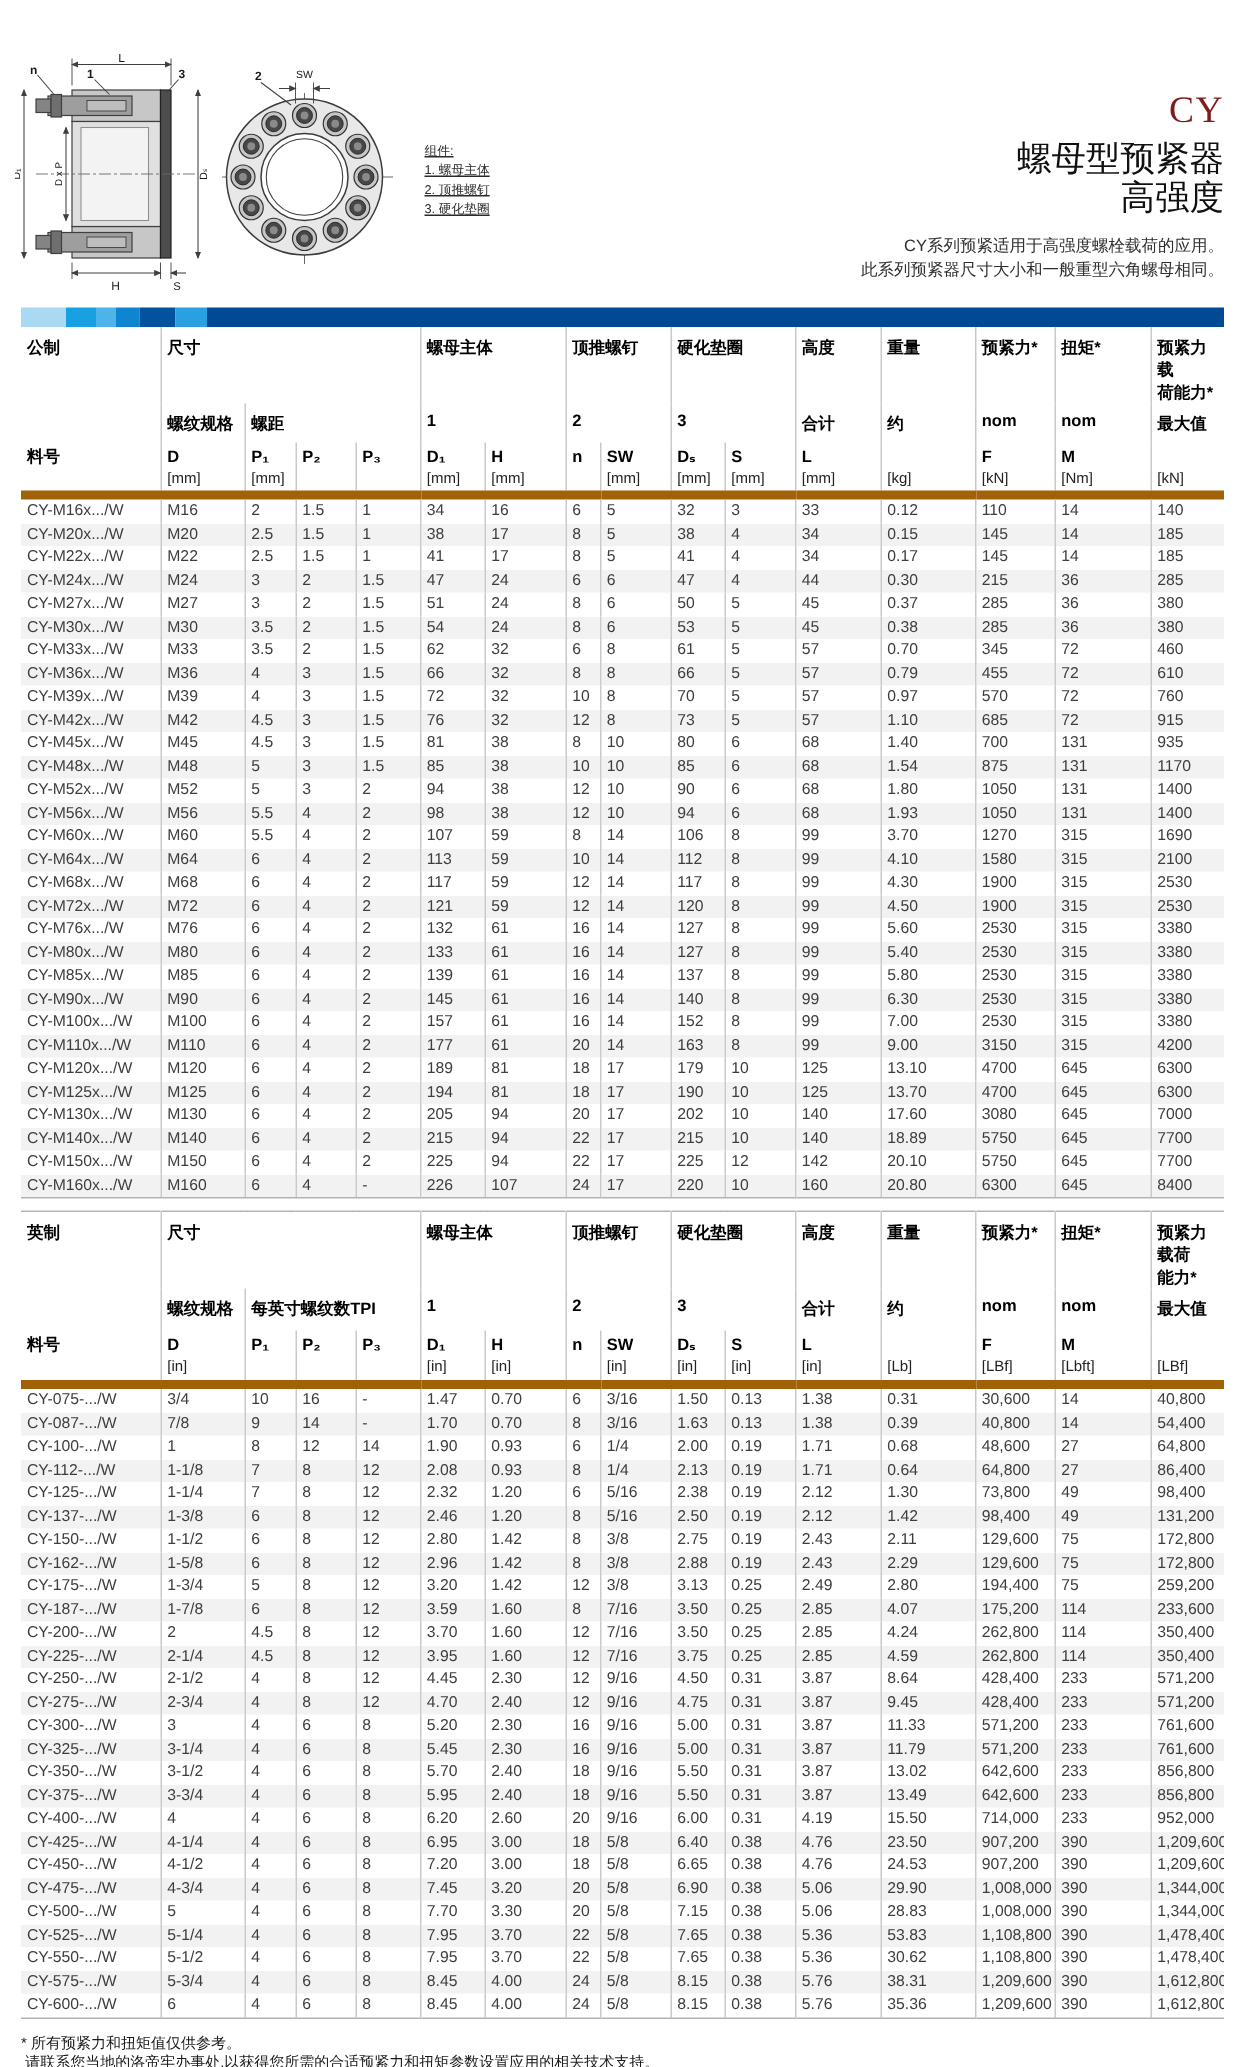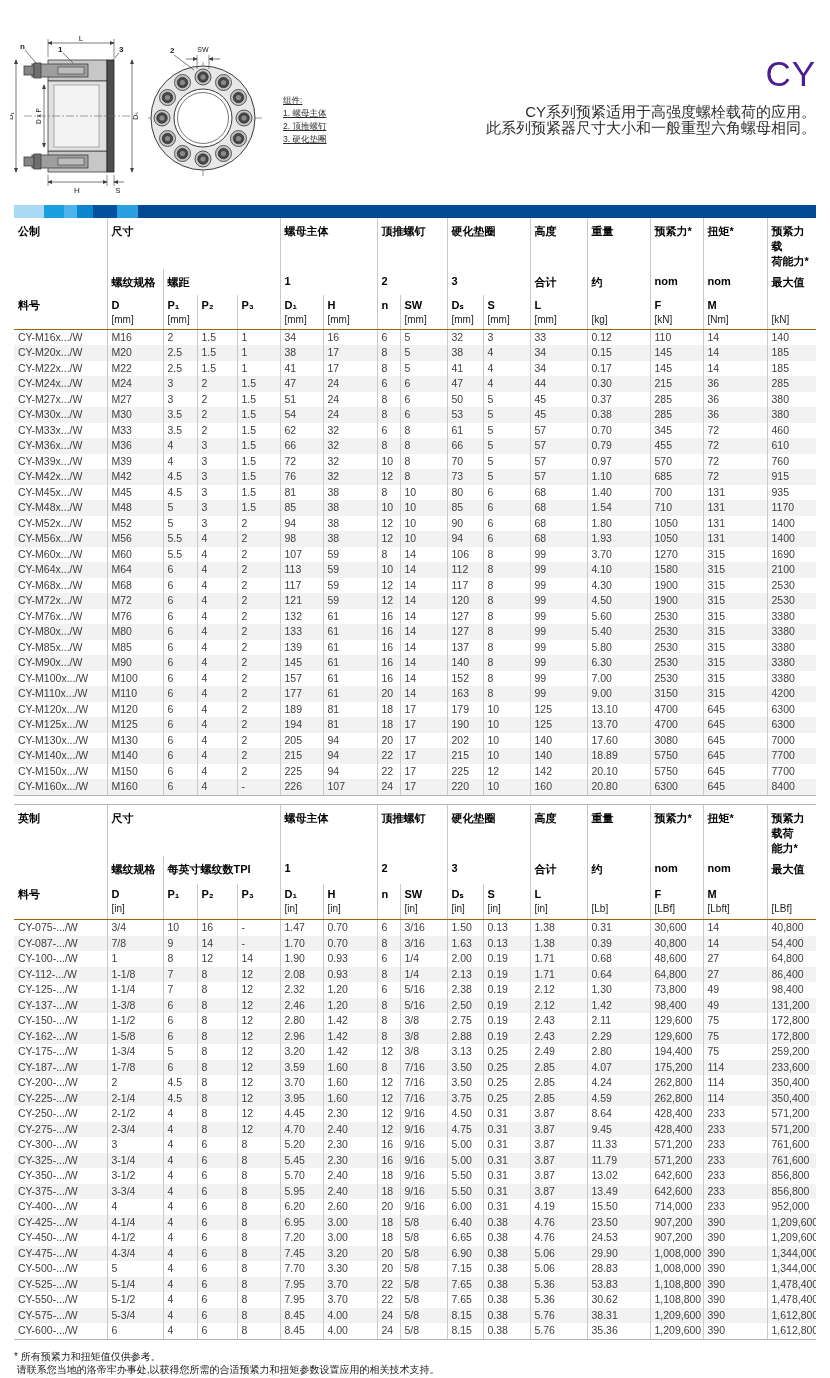--- a/index.html
+++ b/index.html
@@ -8,36 +8,36 @@
     width:830px; height:1378px; background:#ffffff; position:relative;
     font-family:"Liberation Sans","DejaVu Sans",sans-serif; color:#1a1a1a;
     overflow:hidden;
   }
   
   .hdr-zone { position:relative; width:830px; height:205px; }
   .drawing1 { position:absolute; left:10px; top:36px; }
   .drawing2 { position:absolute; left:148px; top:40px; }
   .legend { position:absolute; left:283px; top:94px; font-size:8.5px; line-height:13px; color:#2b2b2b;text-decoration:underline; }
   .title-block { position:absolute; right:14px; top:56px; text-align:right; }
-  .t-cy { font-size:35px; line-height:36px; font-weight:normal; color:#4c1d95; letter-spacing:1px; }
+  .t-cy { font-size:25px; line-height:36px; font-weight:normal; color:#7f1d1d; letter-spacing:1px;font-family:Liberation Serif, serif; }
   .t-sub { font-size:23px; line-height:26px; font-weight:normal; color:#111; }
-  .t-desc { margin-top:12px; font-size:15px; line-height:16px; color:#2e2e2e;margin-left:30px; }
+  .t-desc { margin-top:12px; font-size:11px; line-height:16px; color:#2e2e2e;margin-left:30px; }
   
   .bar { margin-left:14px; width:802px; height:13px; display:flex; }
   .bar span { display:block; height:13px; }
   .bar .s0{width:30px}.bar .s1{width:20px}.bar .s2{width:13px}.bar .s3{width:16px}
   .bar .s4{width:24px}.bar .s5{width:21px}.bar .s6{flex:1}
   
   table.spec { margin-left:14px; width:802px; border-collapse:collapse; table-layout:fixed; }
   table.t-imp { margin-top:8px; border-top:1px solid #b3b3b3; }
   table.spec th { font-weight:bold; font-size:11px; color:#000; text-align:left;
     vertical-align:top; padding:6px 1px 0 4px; white-space:pre-line; }
   tr.r1 { height:30px;margin-left:44px; } tr.r2 { height:26px; } tr.r3 { height:34px; }
   .t-imp tr.r1 { height:34px; } .t-imp tr.r2 { height:28px; } .t-imp tr.r3 { height:36px; }
-  tr.r3 th { border-bottom:1px solid #a16207; padding-top:2px; }
+  tr.r3 th { border-bottom:6px solid #a16207; padding-top:2px; }
   th.bl, td.bl { border-left:1px solid #c9c9c9; }
   th.ctr { text-align:center; padding-left:0; }
   .hl { display:block; height:16px; line-height:16px; font-weight:bold; font-size:11px; }
   .hu { display:block; height:14px; line-height:14px; font-weight:normal; font-size:10px; color:#222; }
   table.spec td { font-size:10.5px; color:#3d3d3d; padding:0 0 0 4px; height:15.5px;
     line-height:15.5px; white-space:nowrap; overflow:hidden; }
   table.spec tbody td + td { border-left:1px solid #c9c9c9; }
   table.spec tbody tr:nth-child(even) { background:#f2f2f2; }
   table.spec tbody tr:last-child td { border-bottom:1px solid #b3b3b3; }
   
@@ -170,20 +170,22 @@
 
   <div class="legend">
     <div>组件:</div>
     <div>1. 螺母主体</div>
     <div>2. 顶推螺钉</div>
     <div>3. 硬化垫圈</div>
   </div>
 
   <div class="title-block">
     <div class="t-cy">CY</div>
+    <div class="t-sub">螺母型预紧器</div>
+    <div class="t-sub">高强度</div>
     <div class="t-desc">
       <div>CY系列预紧适用于高强度螺栓载荷的应用。</div>
       <div>此系列预紧器尺寸大小和一般重型六角螺母相同。</div>
     </div>
   </div>
 </div>
 
 <div class="bar">
   <span class="s0" style="background: rgb(169, 217, 243);"></span>
   <span class="s1" style="background: rgb(24, 160, 226);"></span>
@@ -464,21 +466,21 @@
         <td>3</td>
         <td>1.5</td>
         <td>85</td>
         <td>38</td>
         <td>10</td>
         <td>10</td>
         <td>85</td>
         <td>6</td>
         <td>68</td>
         <td>1.54</td>
-        <td>710</td>
+        <td>875</td>
         <td>131</td>
         <td>1170</td>
       </tr>
       <tr>
         <td>CY-M52x.../W</td>
         <td>M52</td>
         <td>5</td>
         <td>3</td>
         <td>2</td>
         <td>94</td>

